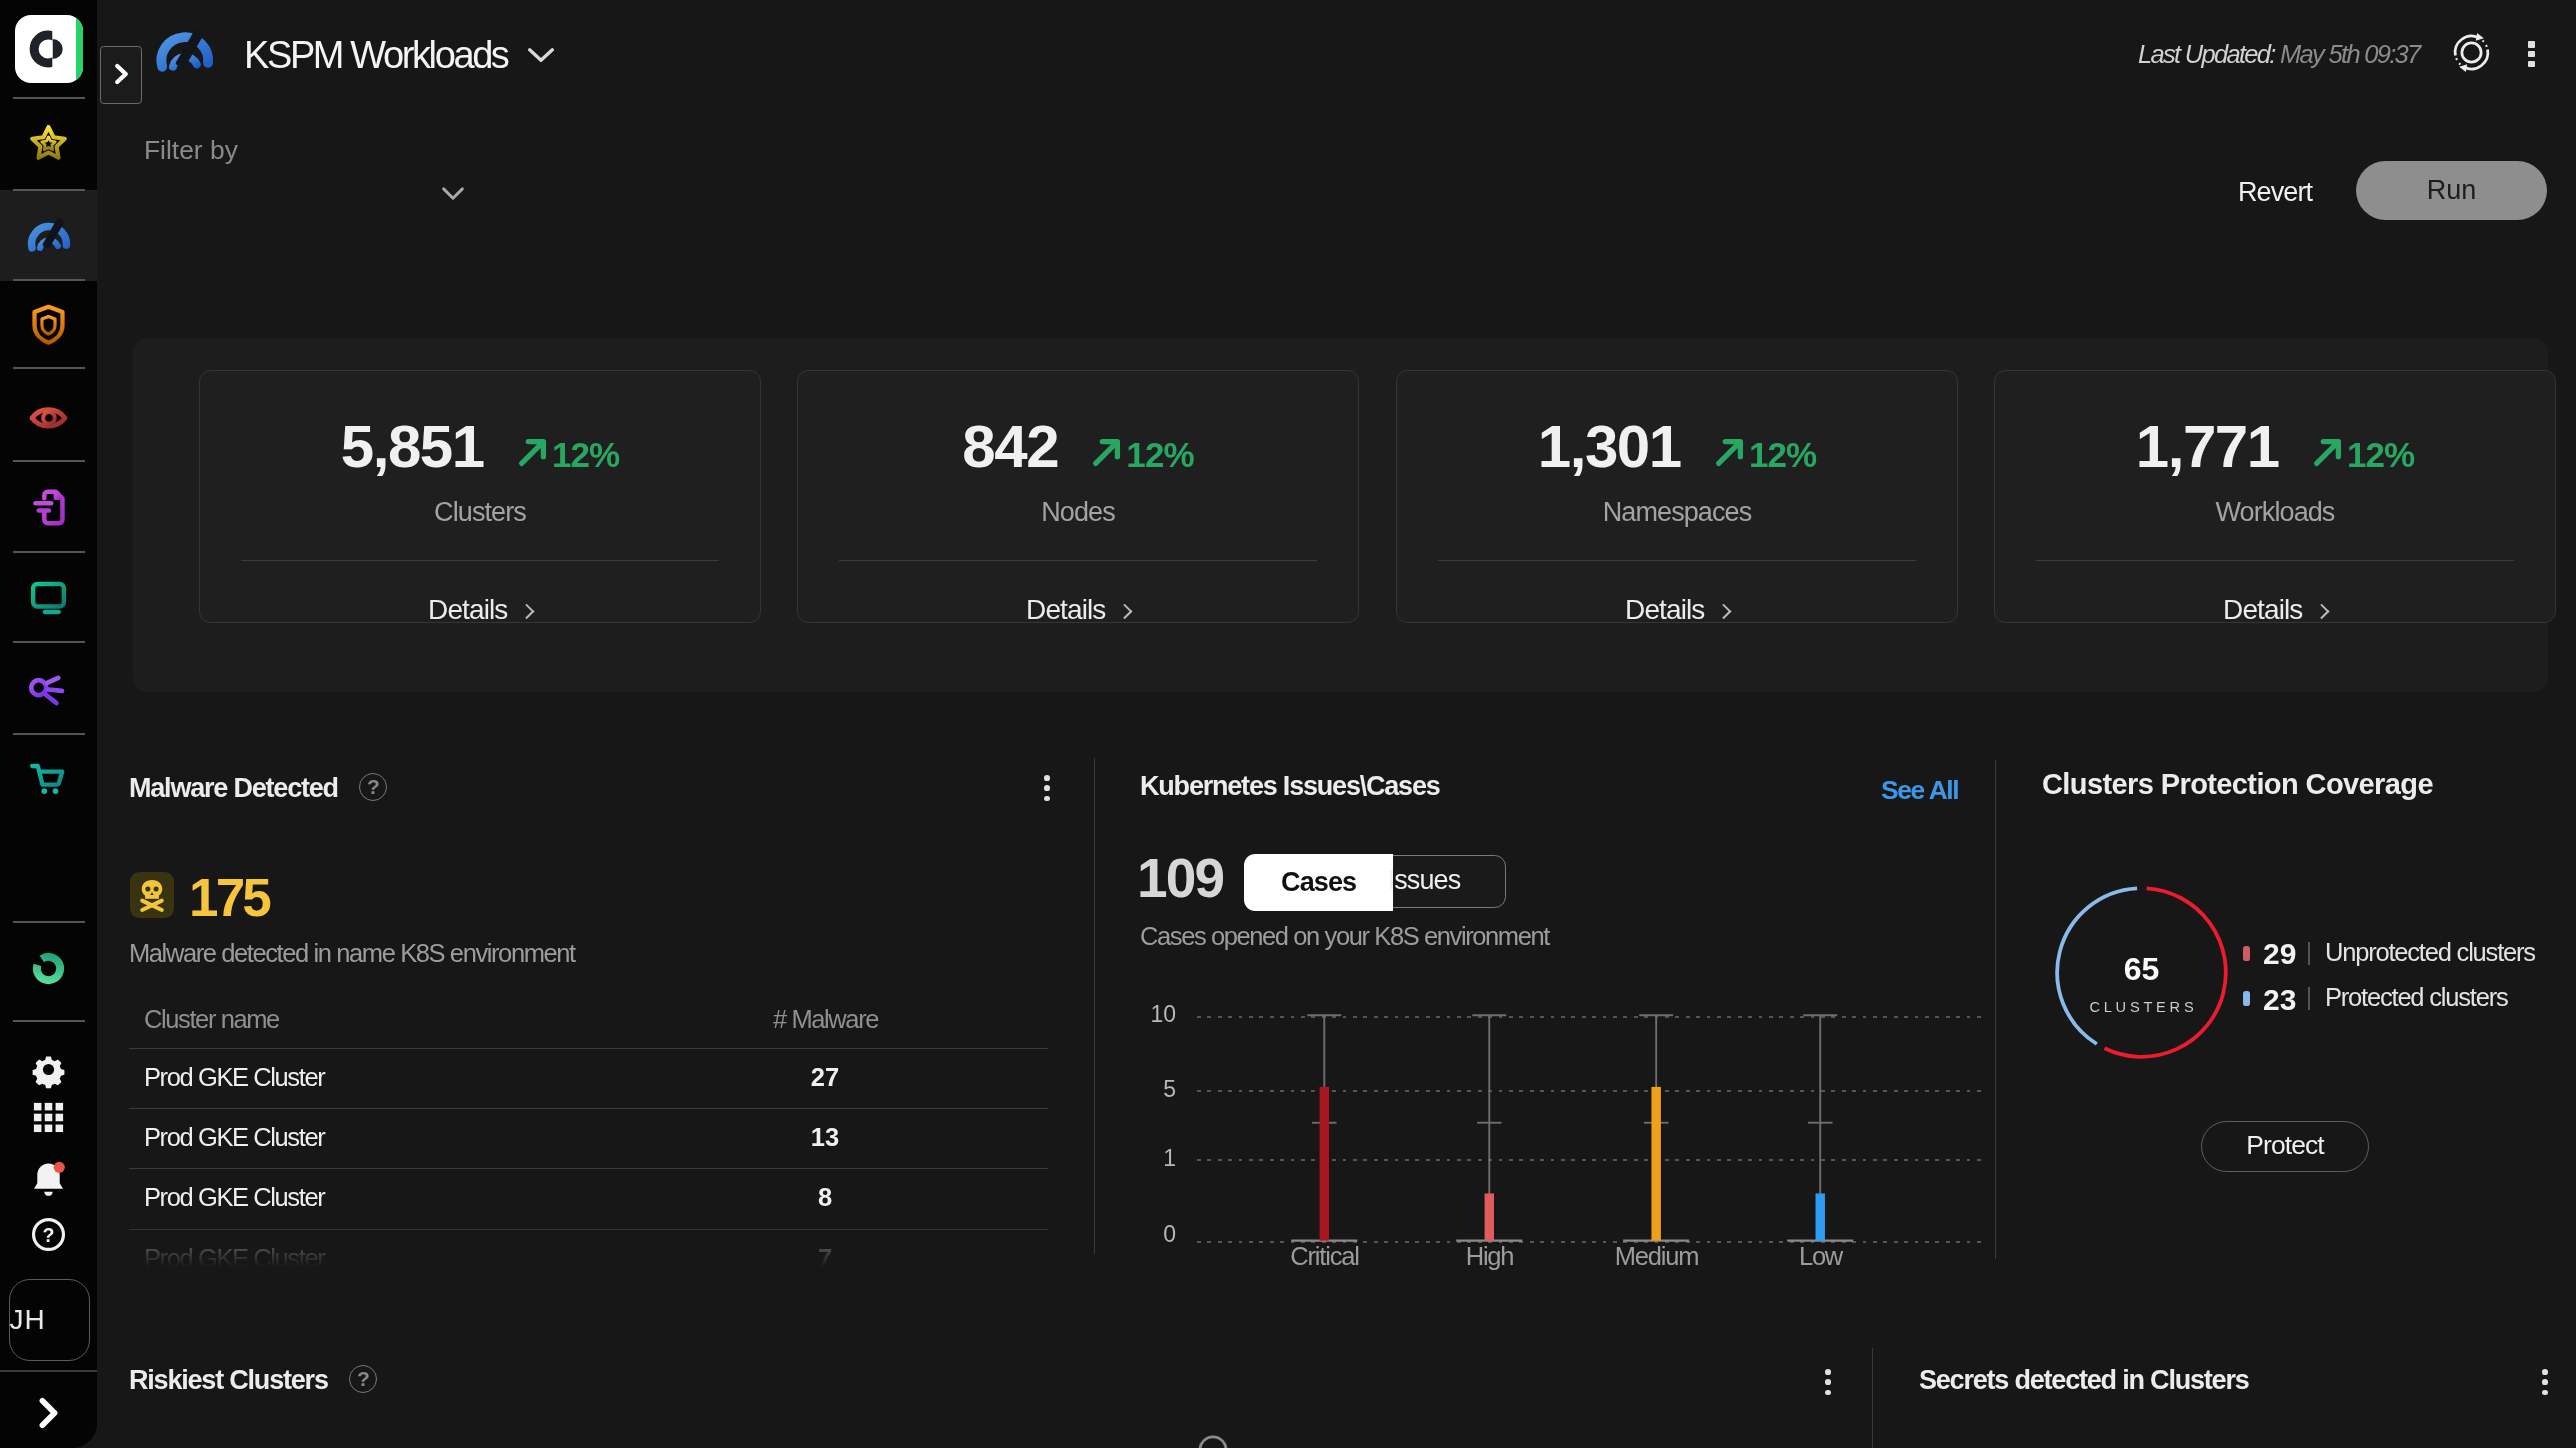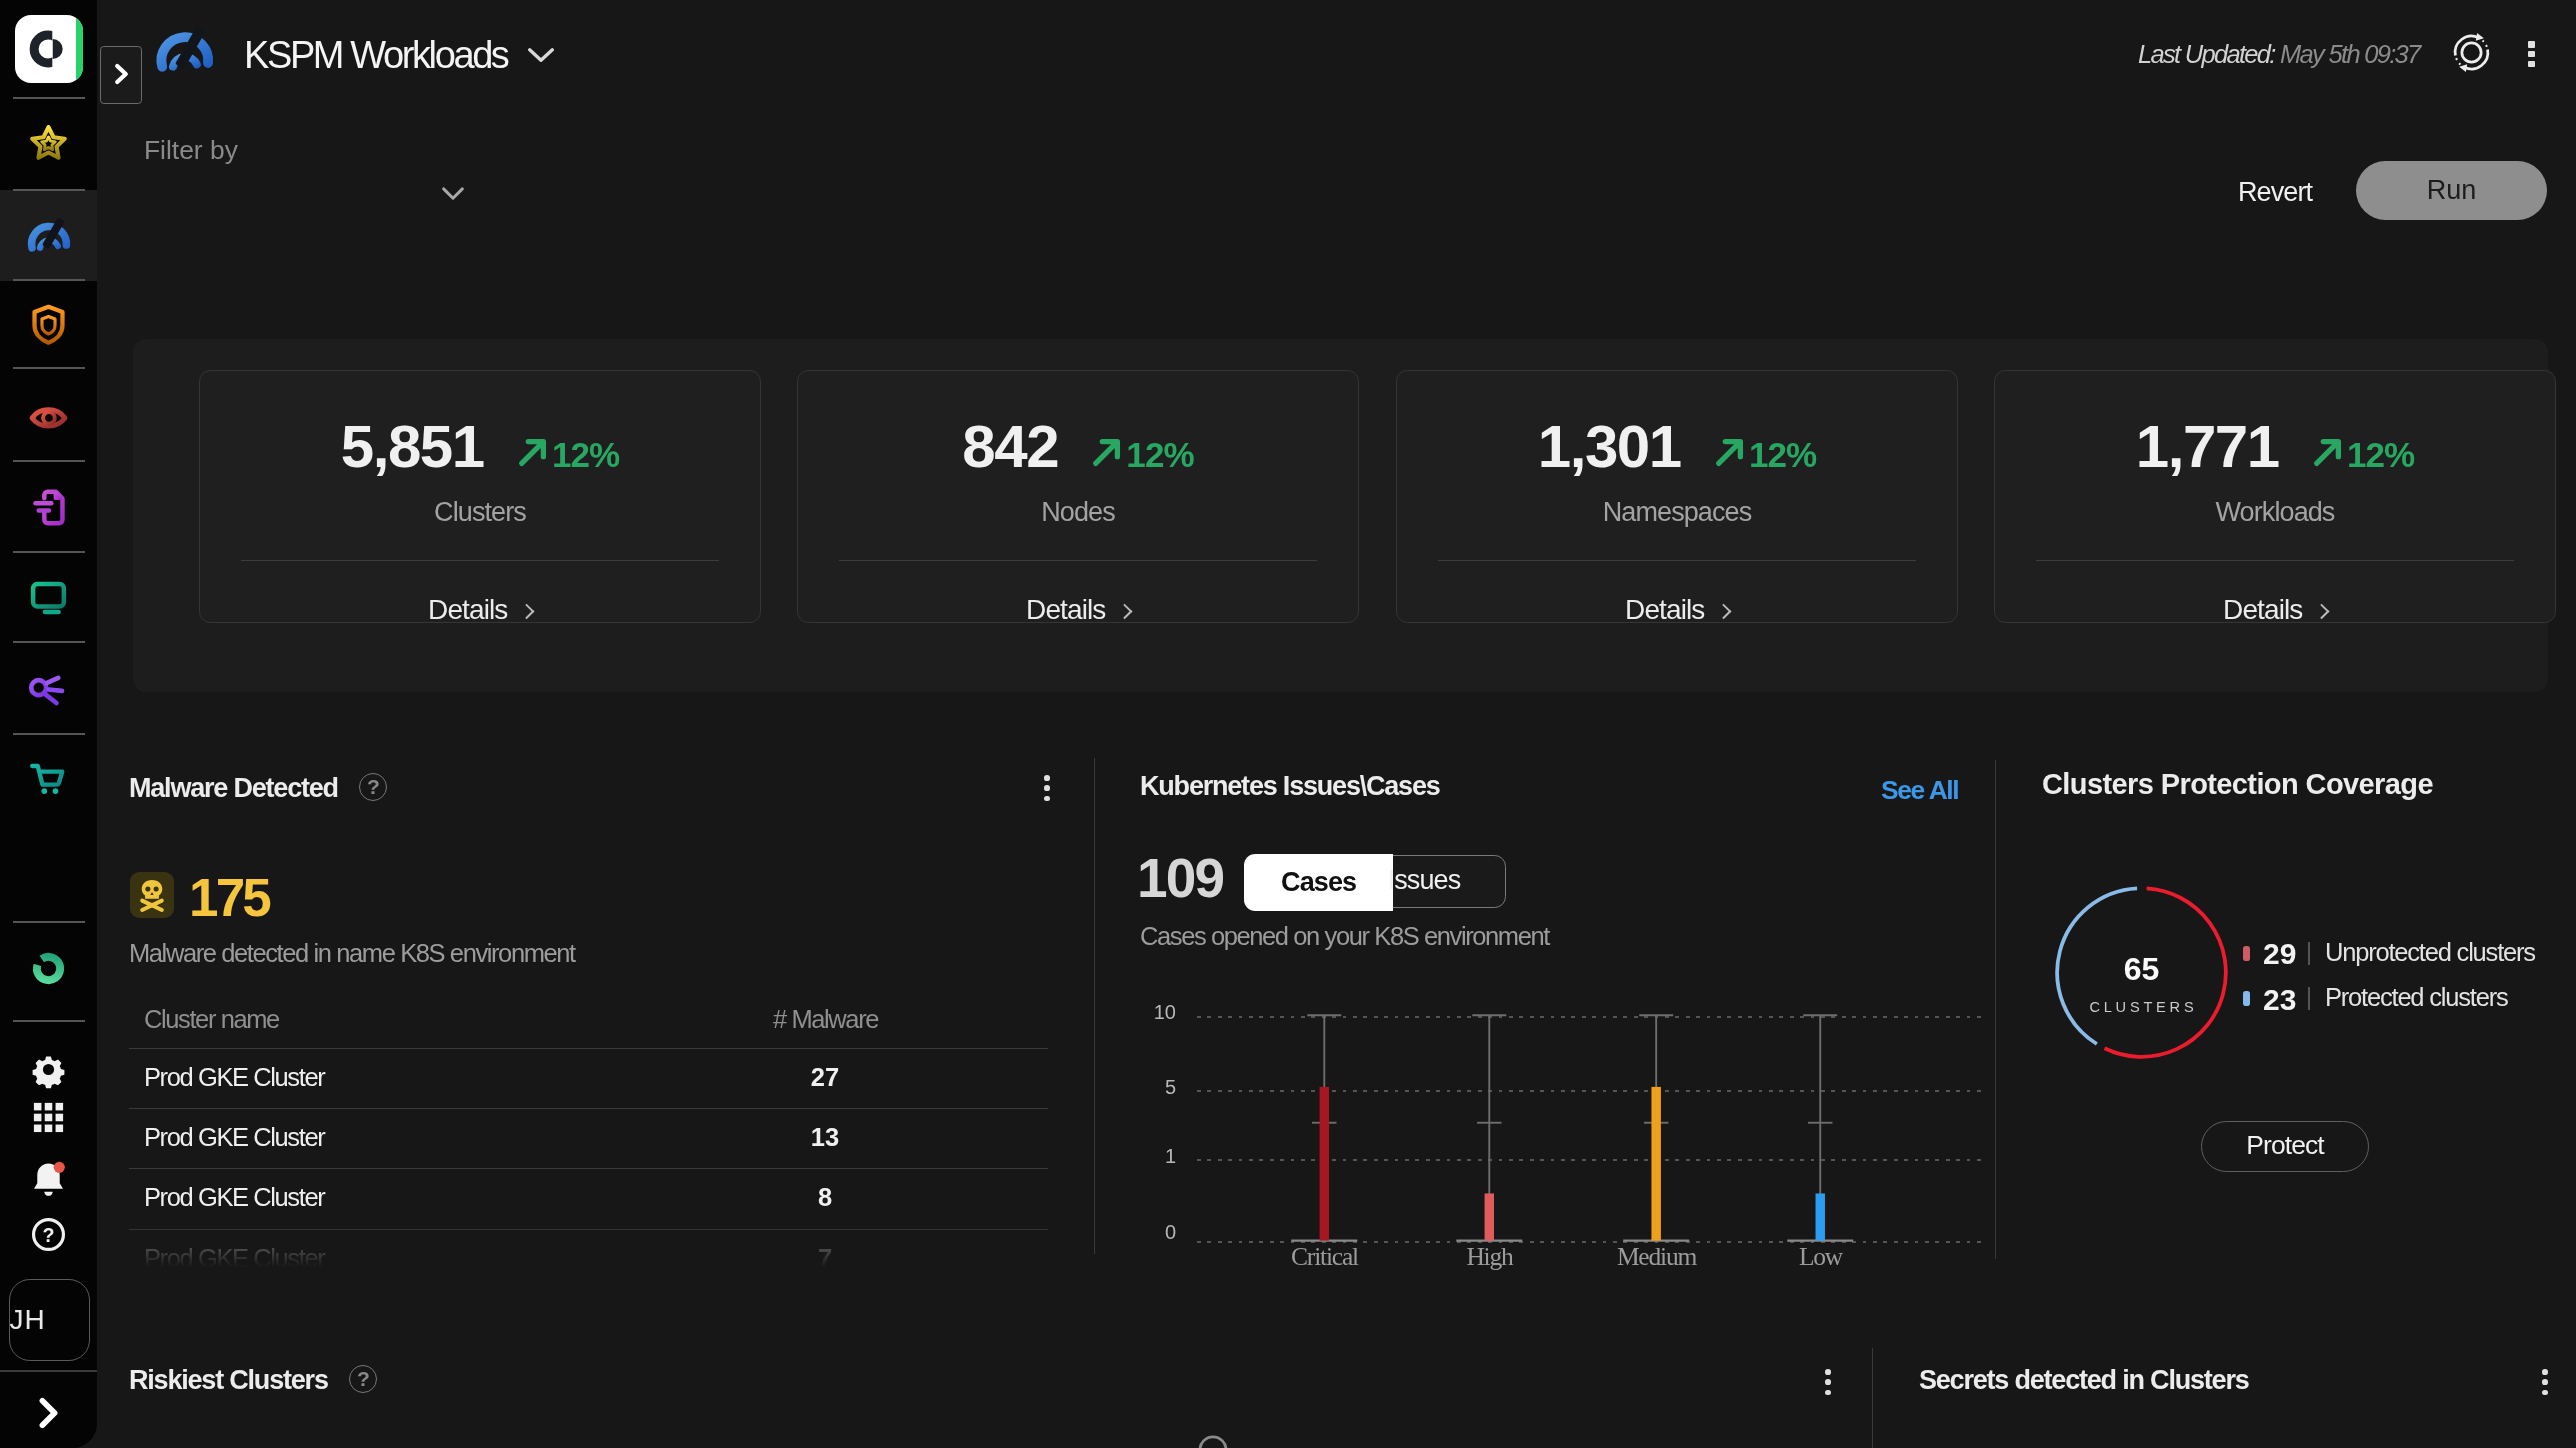--- a/index.html
+++ b/index.html
@@ -79,24 +79,24 @@
 
 #seeall { position:absolute; left:1881px; top:775px; font-size:26.4px; font-weight:bold; color:#3d97e8; letter-spacing:-1.4px; }
 #count109 { position:absolute; left:1137px; top:846px; font-size:55px; font-weight:bold; color:#d6d6d6; letter-spacing:-1.9px; }
 #toggle { position:absolute; left:1245px; top:855px; width:261px; height:53px;
   border:1.9px solid #7a7a7a; border-radius:11.3px; background:#1a1a1a; }
 #toggle .on { position:absolute; left:-1.9px; top:-1.9px; width:149px; height:57px; background:#fff;
   border-radius:11.3px 0 0 11.3px; color:#111; font-size:27px; font-weight:bold; text-align:center; line-height:57px; letter-spacing:-0.9px; }
 #toggle .off { position:absolute; right:0; top:0; width:162px; height:49px;
   color:#f0f0f0; font-size:27px; text-align:center; line-height:49px; letter-spacing:-0.9px; }
 #issues-desc { position:absolute; left:1140px; top:922px; font-size:25.5px; color:#9c9c9c; letter-spacing:-1.4px; }
-.ylab { position:absolute; width:57px; text-align:right; font-size:20px; color:#b8b8b8; }
+.ylab { position:absolute; width:57px; text-align:right; font-size:23px; color:#b8b8b8; }
 .grid { position:absolute; left:1197px; width:788px; height:1.9px;
   background:repeating-linear-gradient(90deg,#555 0 3.8px,transparent 3.8px 10.4px); }
-.xlab { position:absolute; width:151px; text-align:center; font-size:25.5px; color:#9c9c9c; letter-spacing:-1.2px;font-family:Liberation Serif, serif; }
+.xlab { position:absolute; width:151px; text-align:center; font-size:25.5px; color:#9c9c9c; letter-spacing:-1.2px; }
 
 
 .legnum { position:absolute; font-size:30px; font-weight:bold; color:#f2f2f2; }
 .legtext { position:absolute; font-size:25.5px; color:#e3e3e3; letter-spacing:-1.2px; white-space:nowrap; }
 .legpill { position:absolute; width:6.6px; height:15px; border-radius:2.8px; }
 .legdiv { position:absolute; width:1.9px; height:22.6px; background:#555; }
 #protect { position:absolute; left:2201px; top:1121px; width:168px; height:51px;
   border:1.9px solid #5f5f5f; border-radius:26.4px; color:#f0f0f0; font-size:26.4px;
   text-align:center; line-height:47px; letter-spacing:-0.9px; }
 </style>

